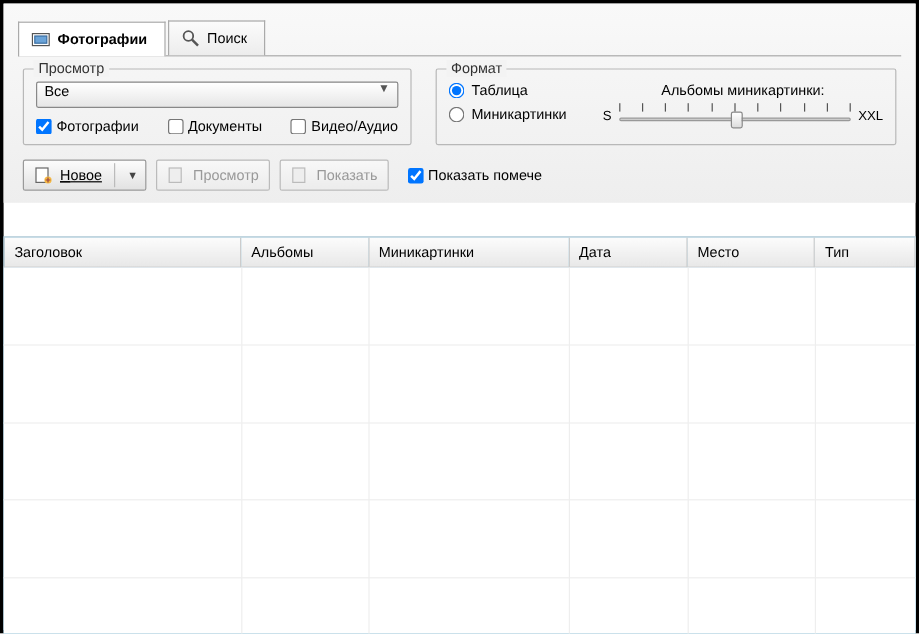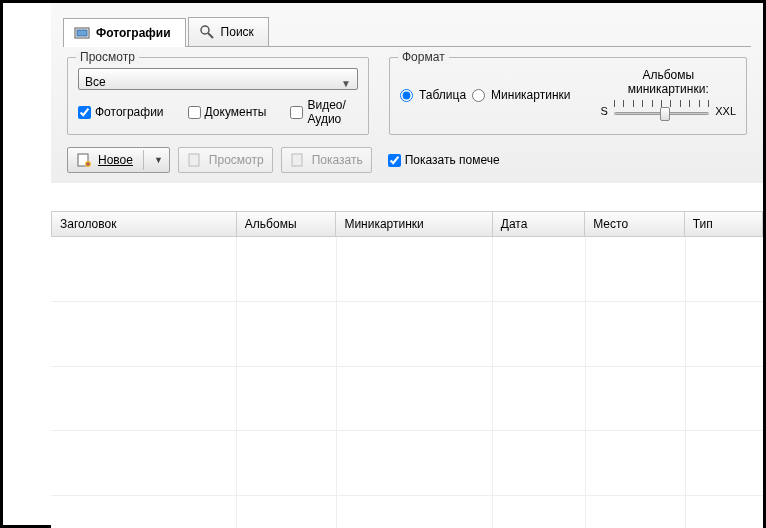--- a/index.html
+++ b/index.html
@@ -1,35 +1,35 @@
 <!DOCTYPE html>
 <html><head>
 <meta charset="utf-8">
 <style>
 * { margin:0; padding:0; box-sizing:border-box; }
 body { font-family: Arial, sans-serif; font-size:12px; background:#fff; color:#000; }
-.app { width:766px; height:528px; border:3px solid #000; background:#fff;padding-left:48px; }
+.app { width:766px; height:528px; border:3px solid #000; background:#fff; }
 .body-area { background: linear-gradient(#f9f9f9,#eeeeee); padding:14px 12px 0 12px; }
 .tabs { display:flex; border-bottom:1px solid #aaa; }
 .tab { display:flex; align-items:center; gap:6px; padding:6px 14px 6px 10px; border:1px solid #aaa; border-bottom:none; background:linear-gradient(#fcfcfc,#ececec); margin-right:2px; cursor:pointer; }
 .tab.active { background:#fff; font-weight:bold; position:relative; top:1px; }
 .tab-ico { width:16px; height:16px; display:inline-flex; align-items:center; justify-content:center; }
 .tab-ico svg { width:16px; height:16px; }
 .panels { display:flex; gap:20px; padding:10px 4px 8px 4px; }
 .fieldset { flex:1; border:1px solid #b8b8b8; border-radius:2px; padding:10px 10px 8px 10px; position:relative; }
 .fieldset.f2 { flex:1.2; }
 .legend { position:absolute; top:-8px; left:8px; background:#f3f3f3; padding:0 4px; font-size:12px; color:#333; }
 .select-row { margin-bottom:8px; }
-.select { width:100%; height:22px; border:1px solid #888; background:linear-gradient(#fff,#e6e6e6); border-radius:2px; display:flex; align-items:flex-end; justify-content:space-between; padding:0 6px; }
+.select { width:100%; height:22px; border:1px solid #888; background:linear-gradient(#fff,#e6e6e6); border-radius:2px; display:flex; align-items:flex-start; justify-content:space-between; padding:0 6px; }
 .select .arrow { font-size:10px; color:#555; }
 .checks { display:flex; gap:24px; }
 .chk { display:flex; align-items:center; gap:4px; }
 .chk input { width:13px; height:13px; }
 .format-body { display:flex; gap:30px; }
-.radios { display:flex; flex-direction:row; gap:6px; }
+.radios { display:flex; flex-direction:column; gap:6px; }
 .rad { display:flex; align-items:center; gap:6px; }
 .rad input { width:13px; height:13px; }
 .thumb-col { flex:1; }
 .thumb-label { text-align:center; margin-bottom:4px; }
 .slider-wrap { display:flex; align-items:center; gap:6px; }
 .slider-lbl { font-size:11px; }
 .slider { flex:1; height:22px; position:relative; }
 .ticks { position:absolute; top:0; left:0; right:0; display:flex; justify-content:space-between; }
 .tick { width:1px; height:7px; background:#555; }
 .track { position:absolute; top:12px; left:0; right:0; height:3px; background:#ccc; border:1px solid #999; border-radius:2px; }

